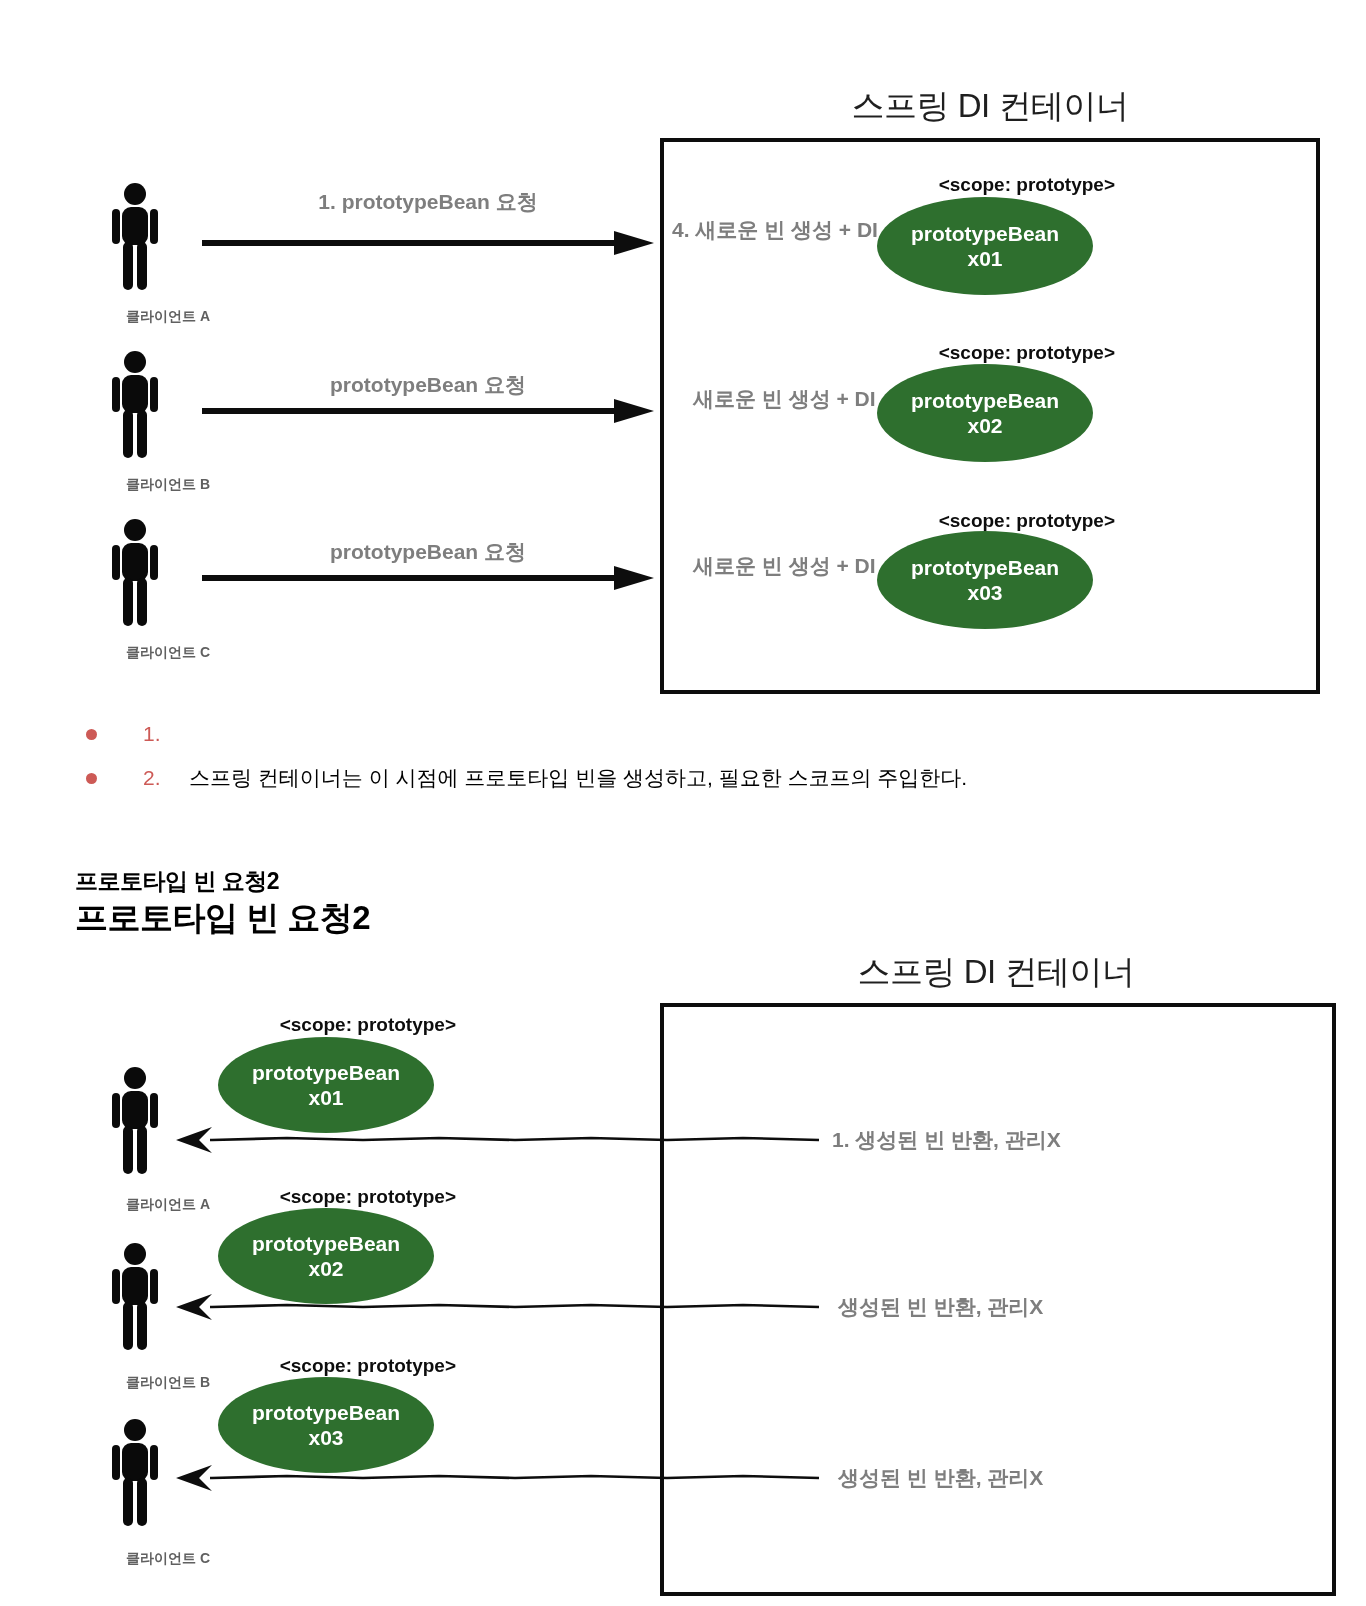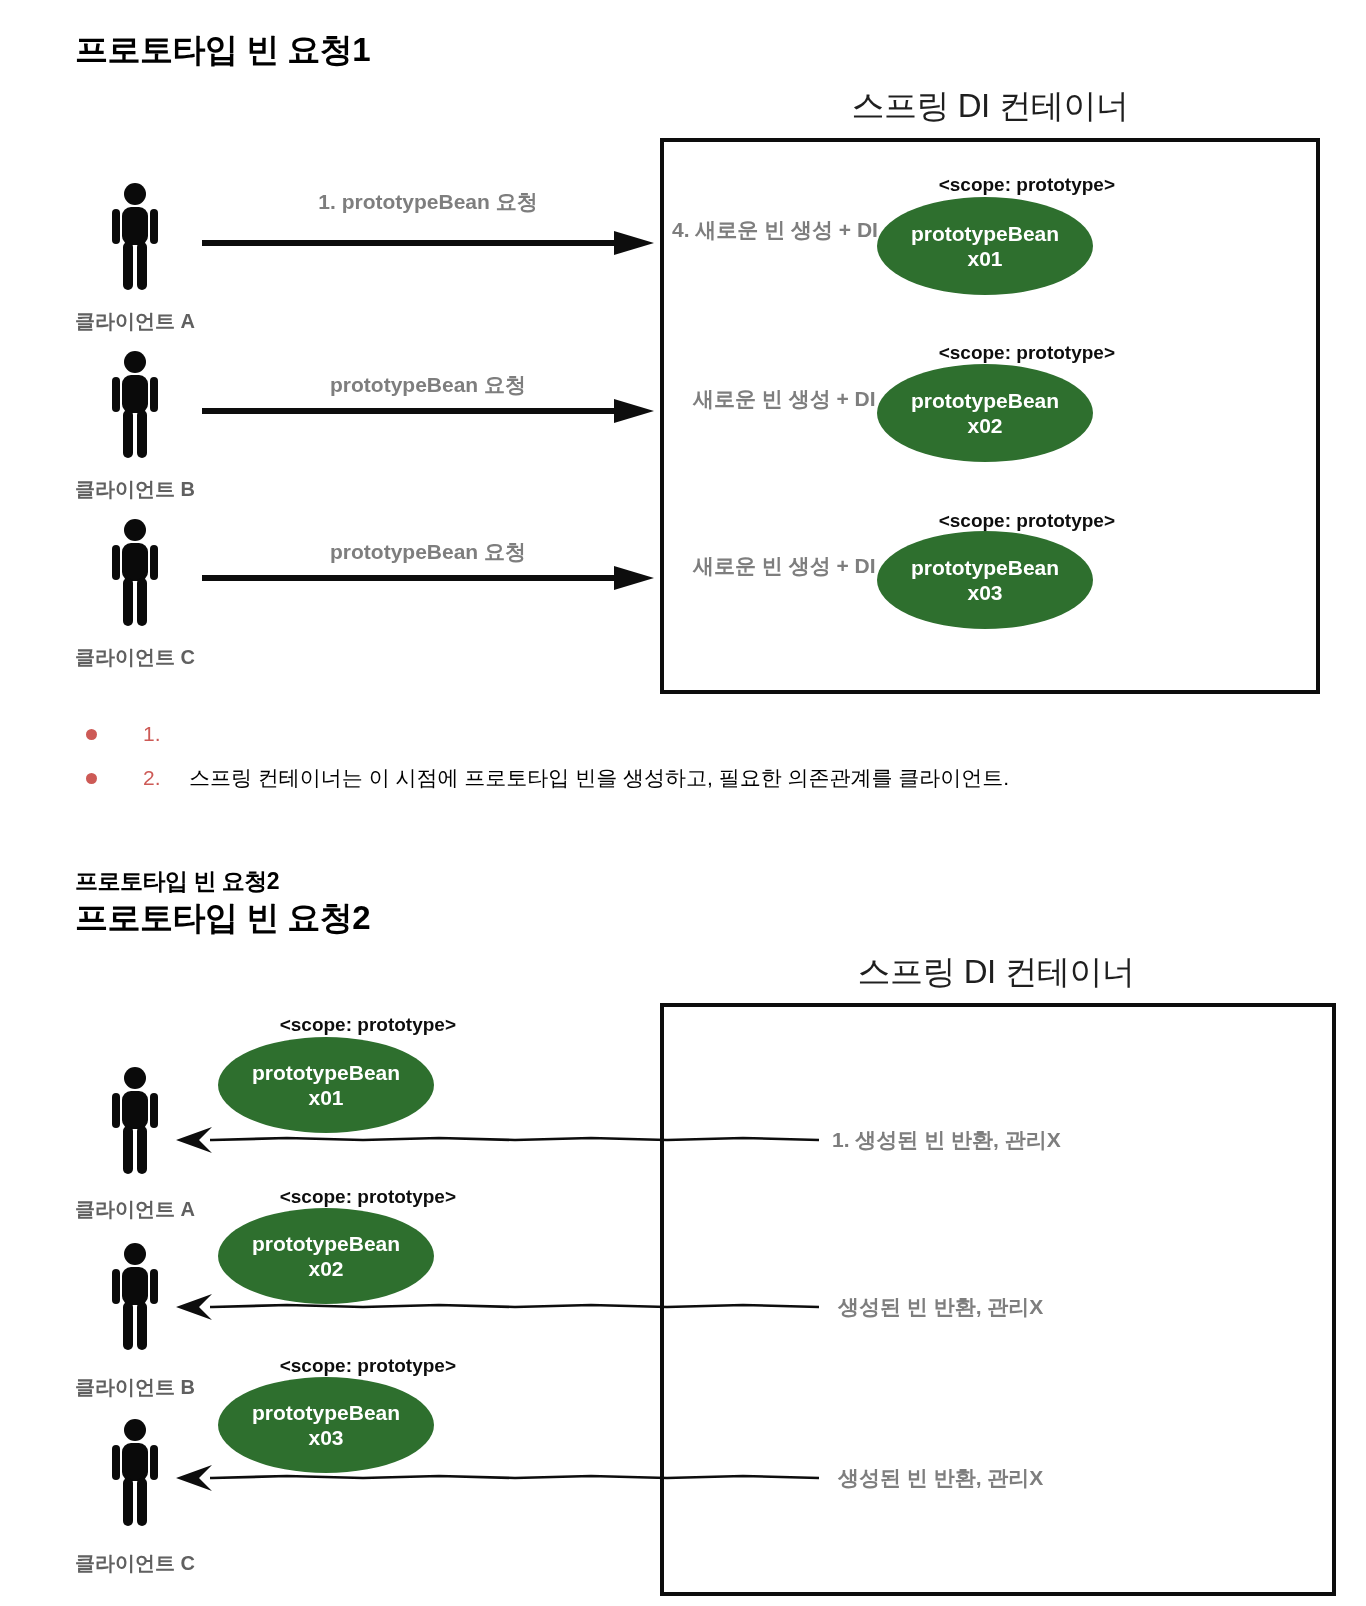--- a/index.html
+++ b/index.html
@@ -12,36 +12,35 @@
   .sub-title{font-size:23px;font-weight:bold;color:#000;letter-spacing:-0.5px;}
   .container-title{font-size:33px;color:#1f1f1f;text-align:center;letter-spacing:-0.5px;}
   .di-box{border:4px solid #0d0d0d;background:#fff;}
   .scope-label{font-size:19px;font-weight:bold;color:#0d0d0d;text-align:right;white-space:nowrap;}
   .bean-ellipse{
     border-radius:50%;background:#2e6f2e;color:#ffffff;
     display:flex;flex-direction:column;align-items:center;justify-content:center;
     font-size:21px;font-weight:bold;line-height:1.2;
   }
   .gray-label{font-size:21px;font-weight:bold;color:#7e7e7e;white-space:nowrap;}
-  .client-label{font-size:20px;font-weight:bold;color:#606060;text-align:center;}
+  .client-label{font-size:14px;font-weight:bold;color:#606060;text-align:right;}
   .person{width:64px;height:124px;}
   .person circle,.person rect{fill:#0a0a0a;}
   .note-row{display:flex;align-items:center;}
   .note-dot{width:11px;height:11px;border-radius:50%;background:#cd5a56;margin-right:46px;flex:0 0 auto;}
   .note-num{font-size:21px;color:#cd5a56;width:38px;flex:0 0 auto;}
   .note-text{font-size:21px;color:#000;margin-left:8px;white-space:nowrap;}
   .req-label{text-align:center;}
   svg{display:block;}
 </style>
 </head>
 <body>
 
 <div id="stage">
 
-  <div class="abs sec-title" style="left:75px;top:28px;">프로토타입 빈 요청1</div>
 
   <div class="abs container-title" style="left:790px;top:84px;width:400px;">스프링 DI 컨테이너</div>
 
   <div class="abs di-box" style="left:660px;top:138px;width:652px;height:548px;"></div>
 
   <svg class="abs person" style="left:103px;top:182px;" viewBox="0 0 60 124">
       <circle cx="30" cy="12" r="11"></circle>
       <rect x="17" y="25" width="26" height="38" rx="9"></rect>
       <rect x="7" y="27" width="8" height="35" rx="4"></rect>
       <rect x="45" y="27" width="8" height="35" rx="4"></rect>
@@ -109,21 +108,21 @@
     <span>x03</span>
   </div>
 
   <div class="abs note-row" style="left:86px;top:722px;">
     <span class="note-dot"></span>
     <span class="note-num">1.</span>
   </div>
   <div class="abs note-row" style="left:86px;top:764px;">
     <span class="note-dot"></span>
     <span class="note-num">2.</span>
-    <span class="note-text">스프링 컨테이너는 이 시점에 프로토타입 빈을 생성하고, 필요한 의존관계를 클라이언트.</span>
+    <span class="note-text">스프링 컨테이너는 이 시점에 프로토타입 빈을 생성하고, 필요한 스코프의 주입한다.</span>
   </div>
 
   <div class="abs sub-title" style="left:75px;top:866px;">프로토타입 빈 요청2</div>
   <div class="abs sec-title" style="left:75px;top:896px;">프로토타입 빈 요청2</div>
 
   <div class="abs container-title" style="left:796px;top:950px;width:400px;">스프링 DI 컨테이너</div>
 
   <div class="abs di-box" style="left:660px;top:1003px;width:668px;height:585px;"></div>
 
   <div class="abs scope-label" style="left:196px;top:1014px;width:260px;">&lt;scope: prototype&gt;</div>

